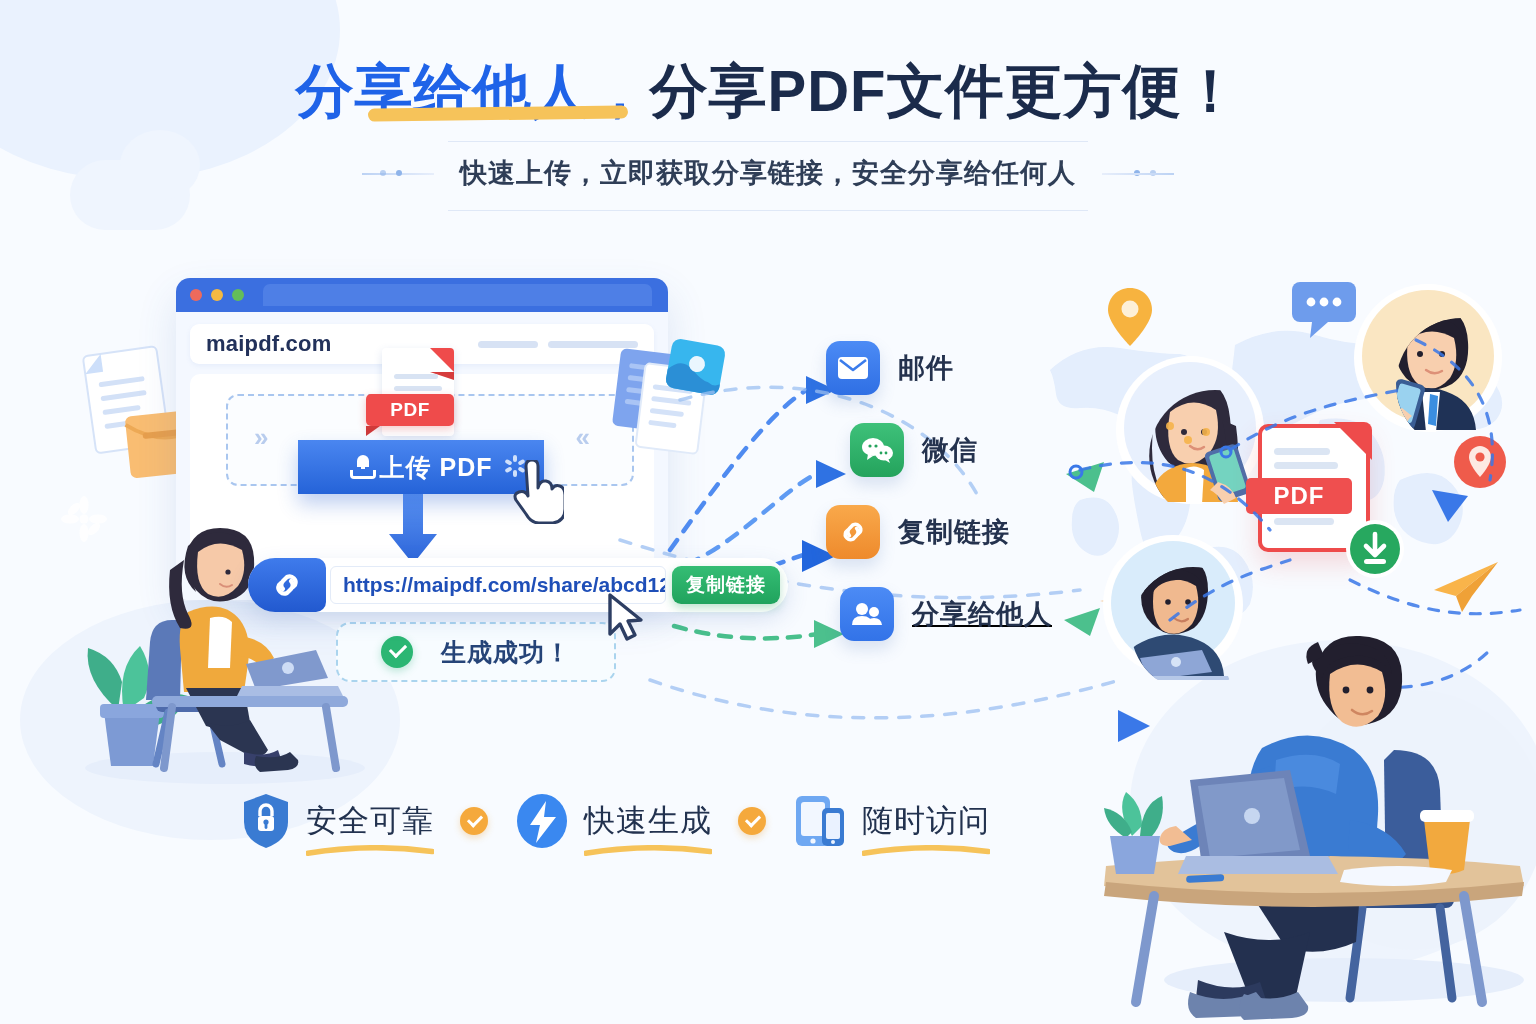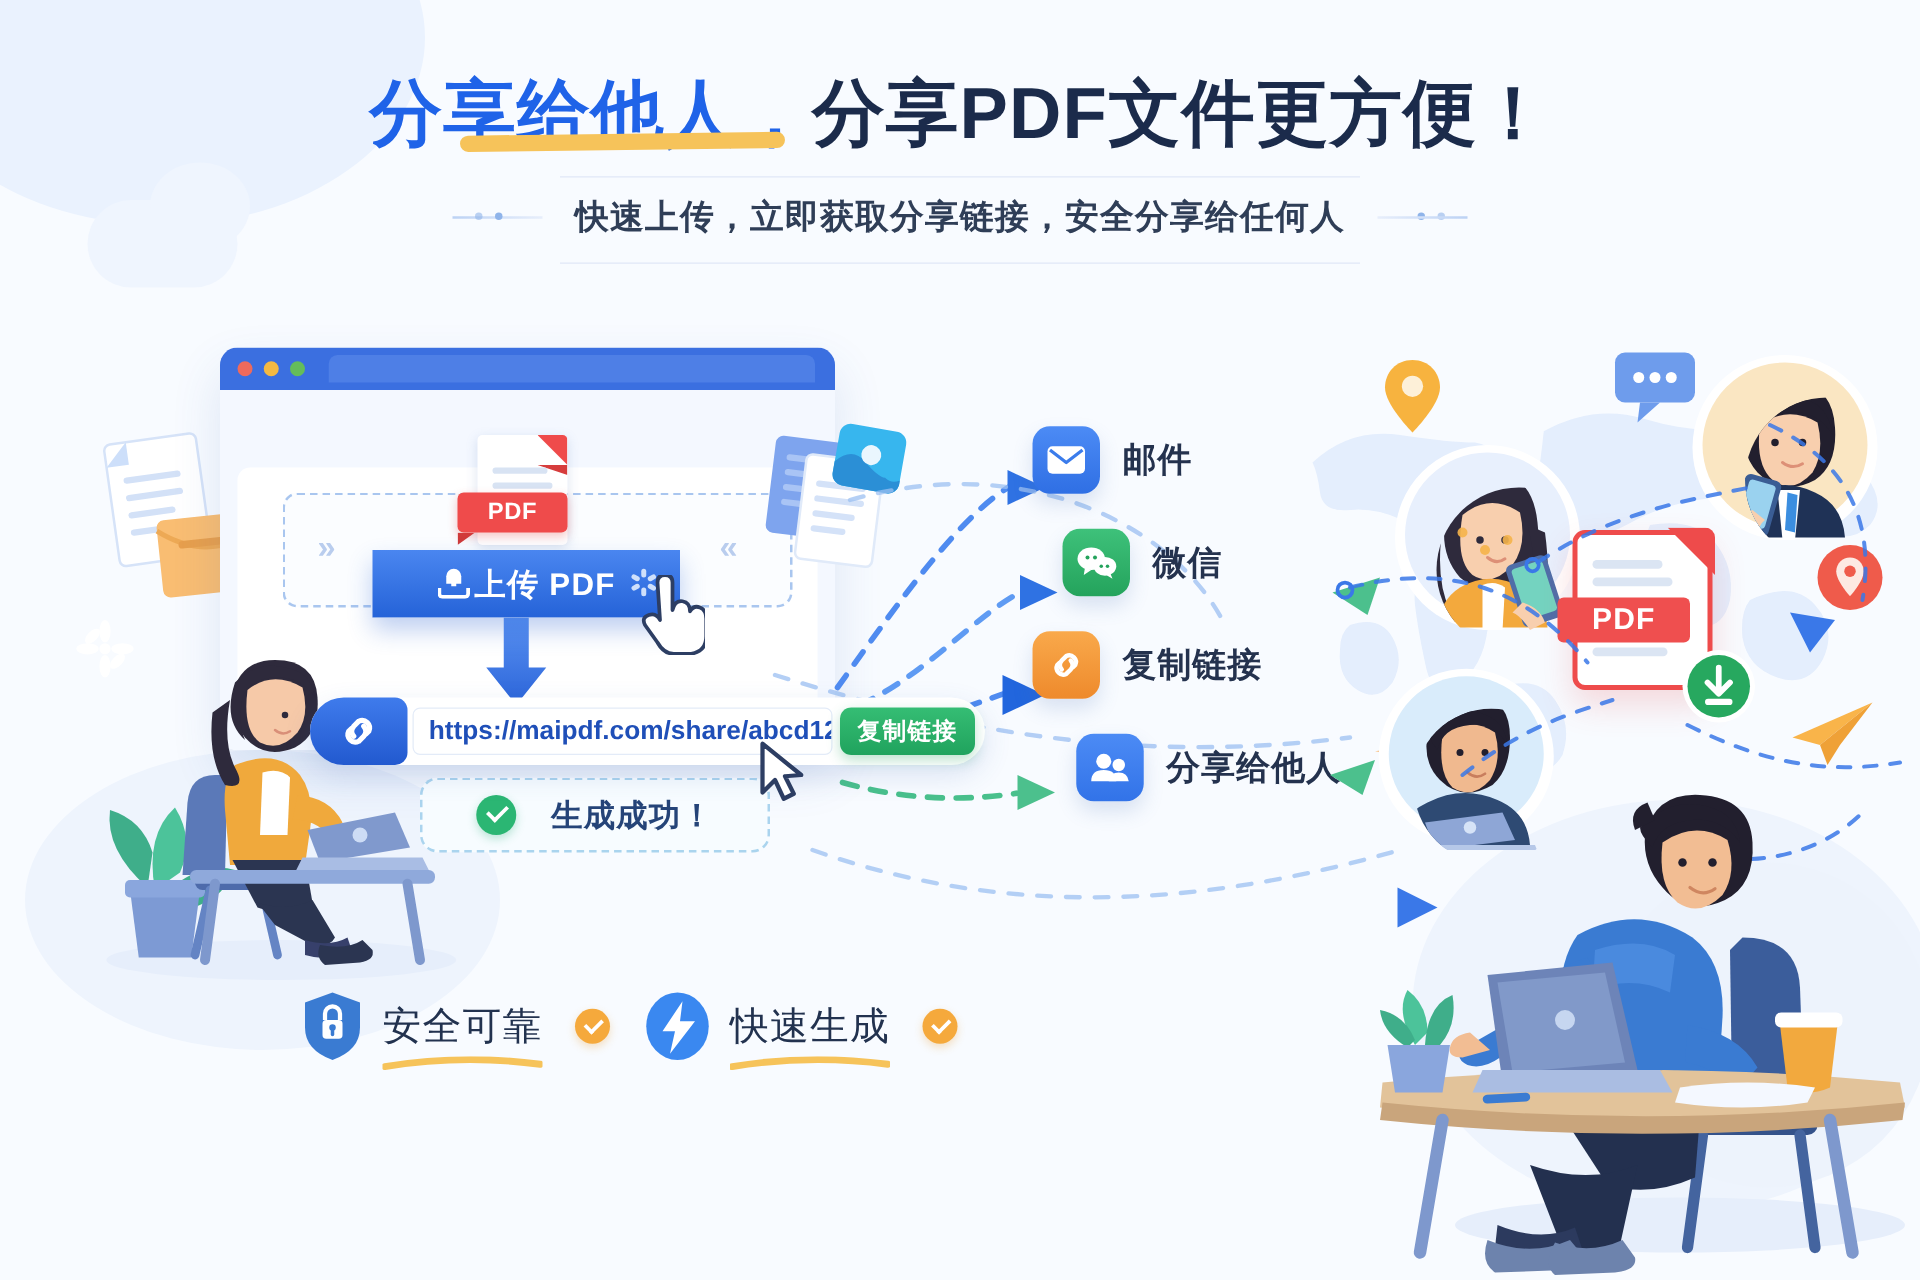--- a/index.html
+++ b/index.html
@@ -159,21 +159,21 @@
   .ch-label{font-size:27px;font-weight:700;color:#24324e;letter-spacing:1px;white-space:nowrap;}
   .ch-mail{background:linear-gradient(180deg,#4c8bf5,#2f6fe4);}
   .ch-wechat{background:linear-gradient(180deg,#3ec17a,#24a35c);}
   .ch-copy{background:linear-gradient(180deg,#f9a94b,#ee8a2c);}
   .ch-people{background:linear-gradient(180deg,#4c8bf5,#3273e8);}
 
   
   .channel.c0{margin-left:6px;}
   .channel.c1{margin-left:30px;}
   .channel.c2{margin-left:6px;}
-  .channel.c3{margin-left:41px;}
+  .channel.c3{margin-left:20px;text-decoration:underline;}
 
   
   .features{position:absolute;left:236px;top:786px;display:flex;align-items:center;gap:26px;}
   .feature{display:flex;align-items:center;gap:14px;position:relative;}
   .feat-label{font-size:31px;font-weight:400;color:#22324f;letter-spacing:1px;position:relative;}
   .feat-swoosh{position:absolute;left:0;bottom:-14px;width:100%;height:11px;}
   .sep-check{width:28px;height:28px;border-radius:50%;background:#f5a93c;position:relative;box-shadow:0 3px 7px rgba(235,160,50,.3);}
   .sep-check::after{content:"";position:absolute;left:8px;top:8px;width:11px;height:6px;border-left:3px solid #fff;border-bottom:3px solid #fff;transform:rotate(-45deg);}
 
   
@@ -261,20 +261,25 @@
   </svg>
 
   <div class="browser">
     <div class="browser-bar">
       <span class="dot red"></span>
       <span class="dot yel"></span>
       <span class="dot grn"></span>
       <div style="flex:1;height:22px;margin:0 16px 0 10px;background:#4e7fe6;border-radius:7px 7px 0 0;"></div>
     </div>
     <div class="browser-body">
+      <div class="addressbar">
+        <span class="addr-text">maipdf.com</span>
+        <span class="addr-ghost" style="width:60px;"></span>
+        <span class="addr-ghost" style="width:90px;margin-left:10px;"></span>
+      </div>
       <div class="page-card">
         <div class="dropzone"></div>
         <div class="chev l">»</div>
         <div class="chev r">«</div>
       </div>
     </div>
   </div>
 
   <div class="pdfdoc" style="left:382px;top:348px;">
     <div class="page"></div>
@@ -707,15 +712,28 @@
         <ellipse cx="28" cy="28" rx="25" ry="27" fill="#3a88f0"></ellipse>
         <path d="M32 8 L16 32 h10 l-4 18 L42 24 H30 z" fill="#fff"></path>
       </svg>
       <span class="feat-label">快速生成<svg class="feat-swoosh" viewBox="0 0 140 12" preserveAspectRatio="none">
           <path d="M2 9 Q70 -2 138 7" fill="none" stroke="#f6c35a" stroke-width="6" stroke-linecap="round"></path>
         </svg></span>
     </div>
 
     <span class="sep-check"></span>
 
+    <div class="feature">
+      <svg width="56" height="58" viewBox="0 0 56 58">
+        <rect x="4" y="4" width="34" height="50" rx="6" fill="#6fa8f2"></rect>
+        <rect x="9" y="10" width="24" height="34" rx="3" fill="#f2f7ff"></rect>
+        <circle cx="21" cy="49" r="2.6" fill="#f2f7ff"></circle>
+        <rect x="30" y="16" width="22" height="38" rx="5" fill="#3a7bd2"></rect>
+        <rect x="34" y="21" width="14" height="26" rx="2" fill="#eaf2ff"></rect>
+        <circle cx="41" cy="50" r="2" fill="#eaf2ff"></circle>
+      </svg>
+      <span class="feat-label">随时访问<svg class="feat-swoosh" viewBox="0 0 140 12" preserveAspectRatio="none">
+          <path d="M2 9 Q70 -2 138 7" fill="none" stroke="#f6c35a" stroke-width="6" stroke-linecap="round"></path>
+        </svg></span>
+    </div>
   </div>
 
 </div>
 
 </body></html>

